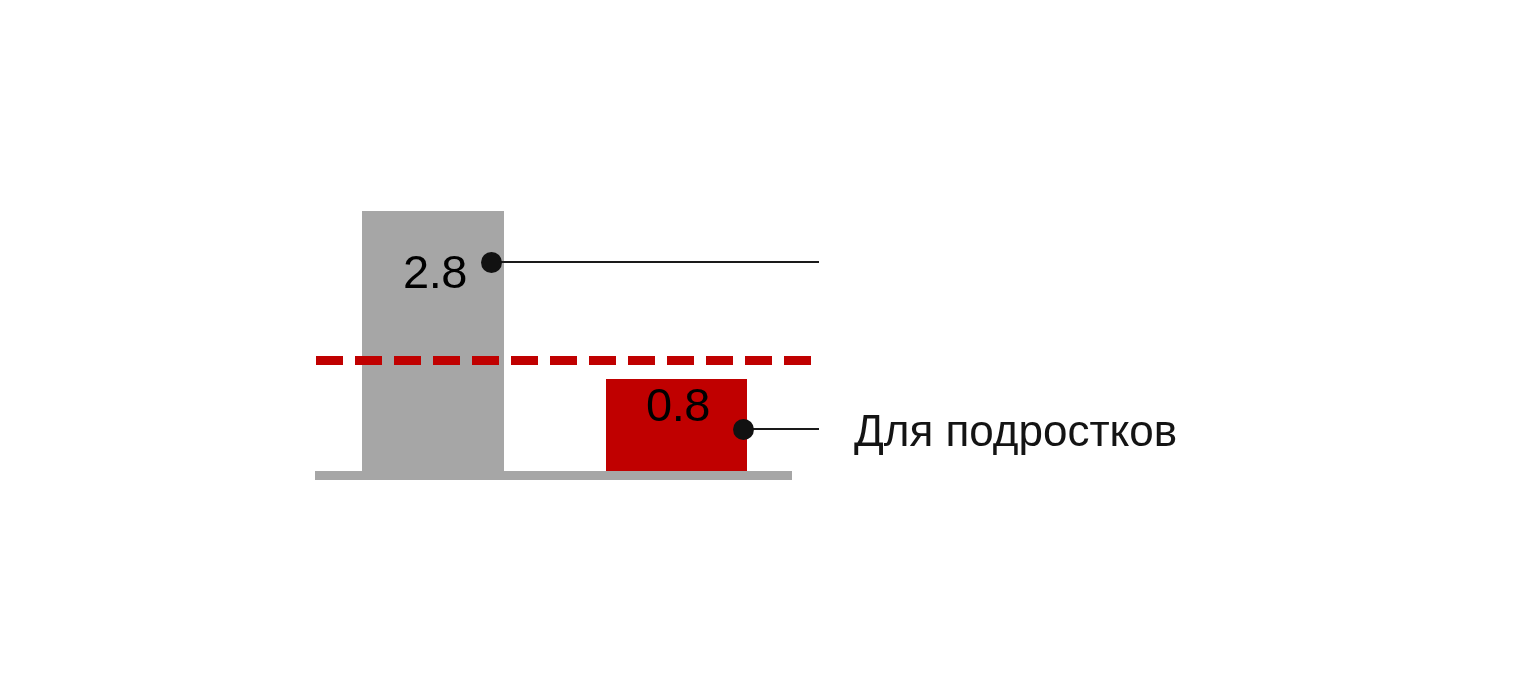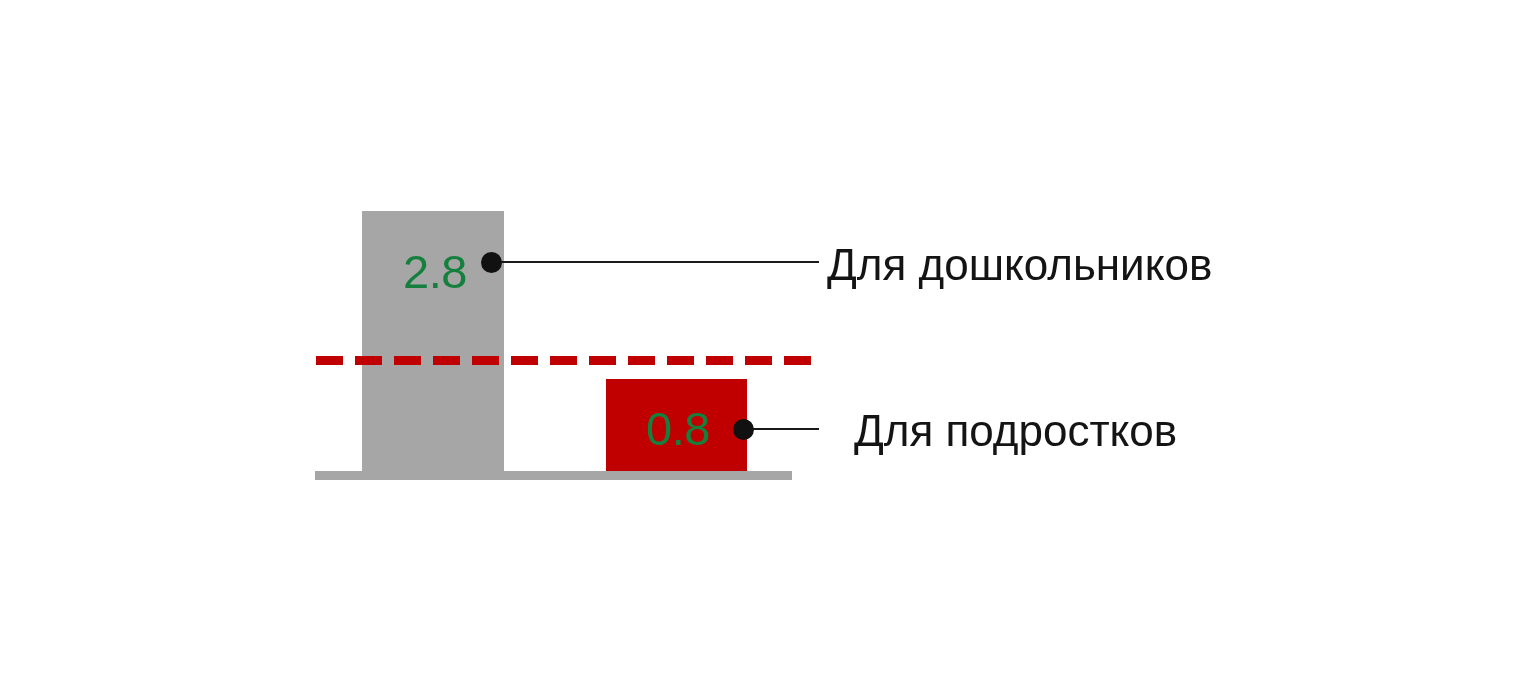--- a/index.html
+++ b/index.html
@@ -45,34 +45,34 @@
     left: 606px;
     top: 379px;
     width: 141px;
     height: 92px;
     background: #c00000;
   }
 
   
   .bar-value {
     position: absolute;
-    color: #15803d;
+    color: #000000;
     font-size: 47px;
     font-weight: 400;
     letter-spacing: -0.5px;
     line-height: 1;
     white-space: nowrap;
   }
   .value-preschool {
     left: 403px;
     top: 248px;
   }
   .value-teen {
     left: 646px;
-    top: 405px;
+    top: 381px;
   }
 
   
   .norm-line {
     position: absolute;
     left: 316px;
     top: 356px;
     width: 496px;
     height: 9px;
     background-image: repeating-linear-gradient(
@@ -134,20 +134,19 @@
   <div class="bar bar-preschool"></div>
   <div class="bar-value value-preschool">2.8</div>
 
   <div class="bar bar-teen"></div>
   <div class="bar-value value-teen">0.8</div>
 
   <div class="norm-line"></div>
 
   <div class="leader-line leader-preschool"></div>
   <div class="callout-dot dot-preschool"></div>
-  <div class="label label-preschool">Для дошкольников</div>
 
 
   <div class="leader-line leader-teen"></div>
   <div class="callout-dot dot-teen"></div>
   <div class="label label-teen">Для подростков</div>
 
 </div>
 
 </body></html>

